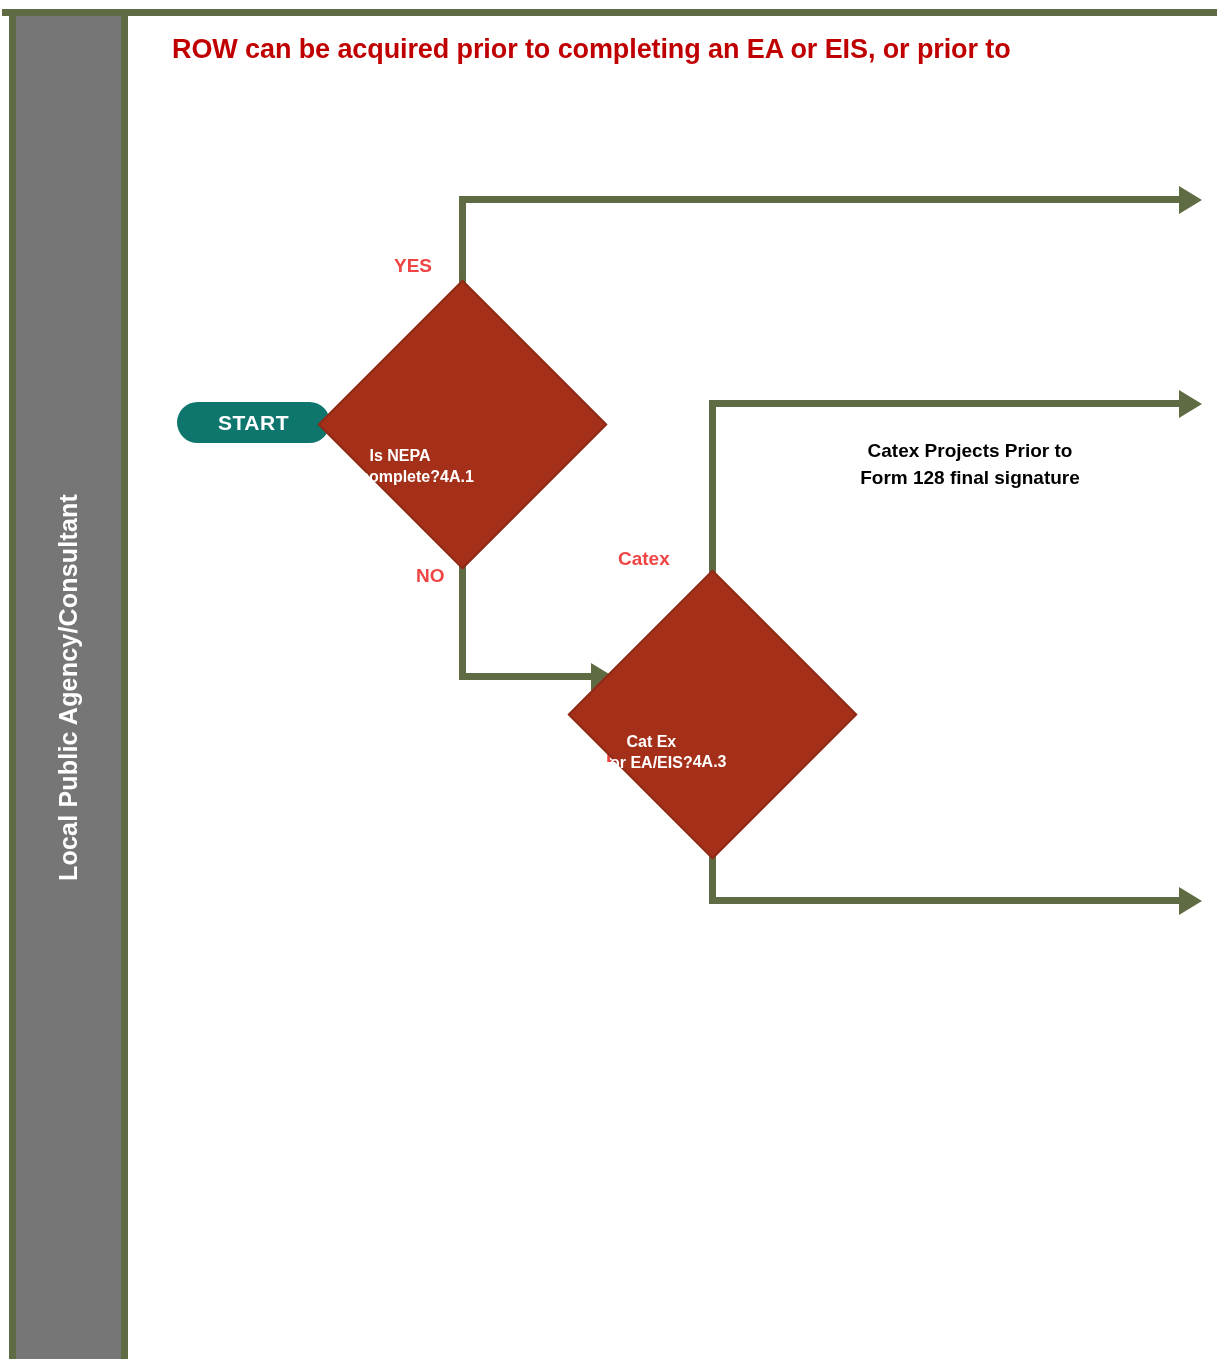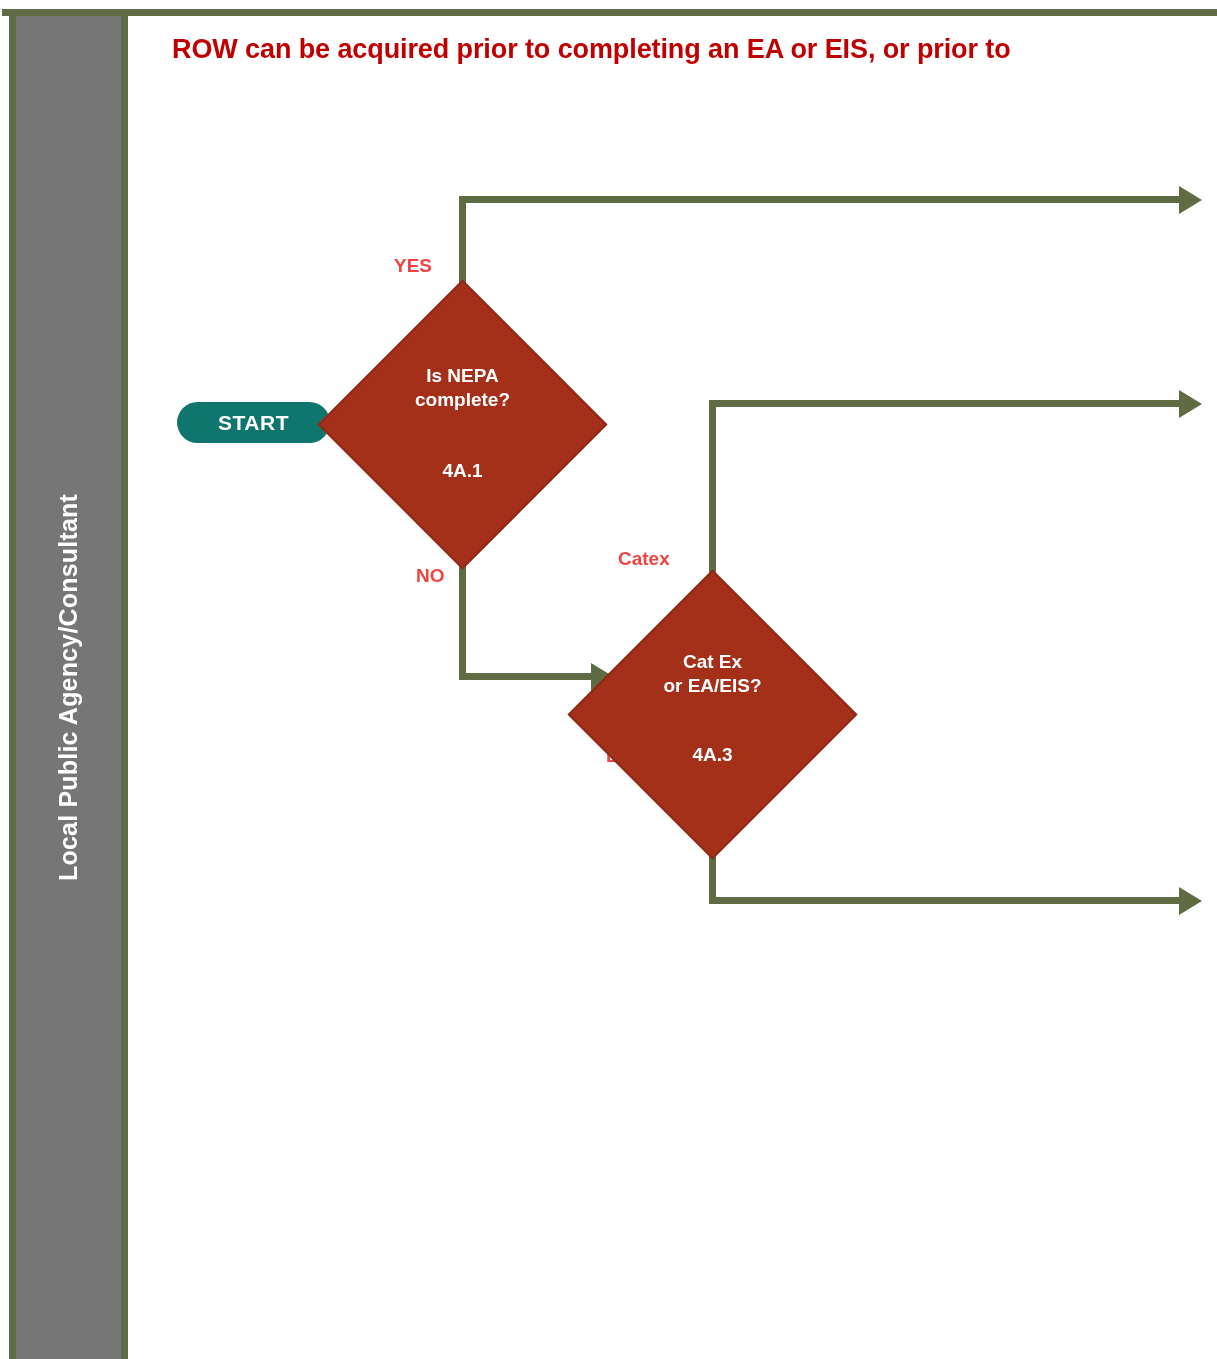--- a/index.html
+++ b/index.html
@@ -103,29 +103,28 @@
     border: 2px solid #8f2a16;
     box-sizing: border-box;
   }
   .diamond-text {
     position: absolute;
     left: 0;
     top: 0;
     width: 100%;
     height: 100%;
     display: flex;
-    flex-direction: column;
+    flex-direction: row;
     align-items: center;
     color: #ffffff;
-    font-size: 19px;
+    font-size: 16px;
     font-weight: bold;
     line-height: 1.28;
     text-align: center;
     pointer-events: none;
-    gap: 24px;
   }
   .diamond-q {
     white-space: pre-line;
   }
 
   #diamond-nepa { left: 360px; top: 322px; width: 205px; height: 205px; }
   #diamond-nepa .diamond-text { padding-top: 42px; }
   #diamond-nepa .diamond-code { margin-top: 22px; }
 
   #diamond-catex { left: 610px; top: 612px; width: 205px; height: 205px; }
@@ -219,14 +218,16 @@
 
   <div class="diamond-wrap" id="diamond-catex">
     <div class="diamond-shape"></div>
     <div class="diamond-text">
       <span class="diamond-q">Cat Ex
 or EA/EIS?</span>
       <span class="diamond-code">4A.3</span>
     </div>
   </div>
 
+  <div class="annotation" id="note-catex">Catex Projects Prior to
+Form 128 final signature</div>
 
 </div>
 
 </body></html>

